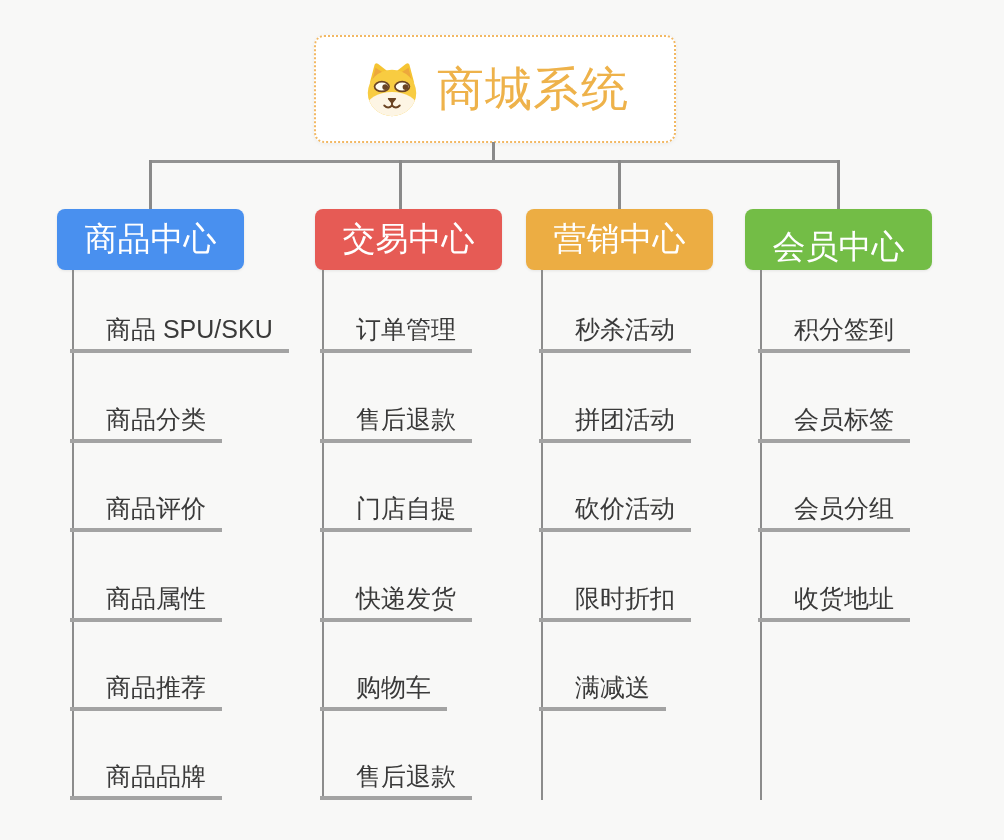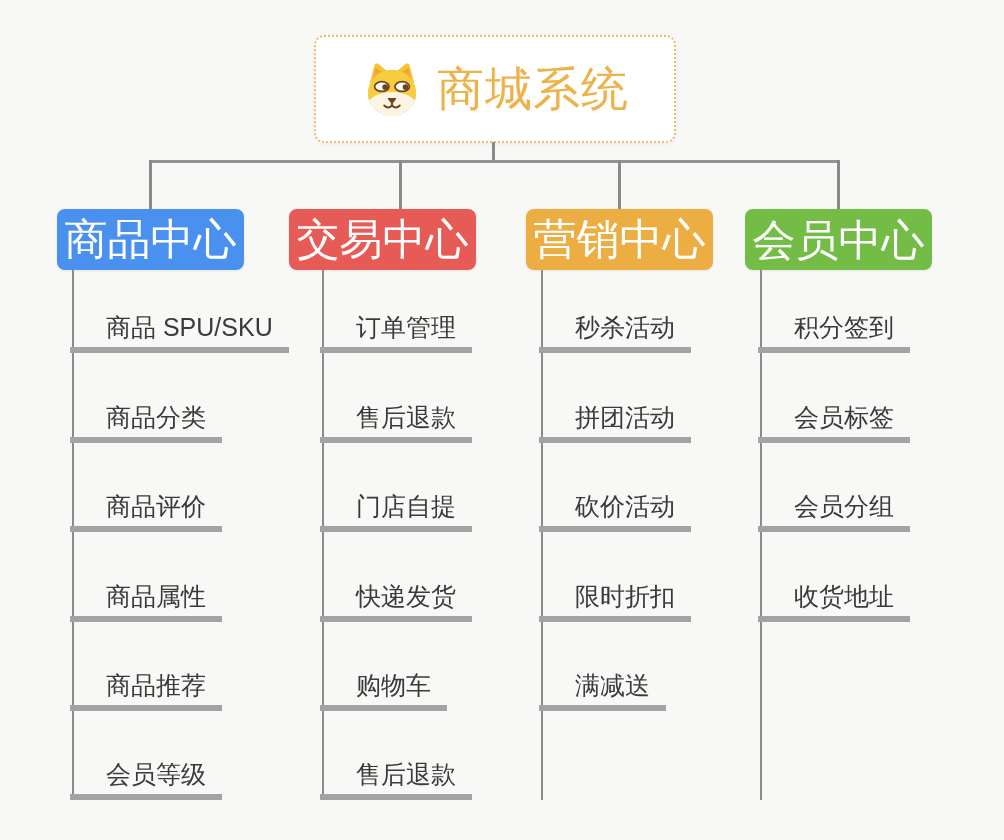--- a/index.html
+++ b/index.html
@@ -19,33 +19,33 @@
   
   .conn{position:absolute;background:#8a8a8a;}
   .conn.stub{left:492px;top:142px;width:3px;height:18px;}
   .conn.trunk{left:149px;top:160px;width:691px;height:3px;background:#929292;}
   .conn.drop{top:160px;width:3px;height:50px;}
   .conn.drop.d1{left:149px}.conn.drop.d2{left:399px}.conn.drop.d3{left:618px}.conn.drop.d4{left:837px}
   
   .branch-box{
     position:absolute;top:209px;width:187px;height:61px;border-radius:8px;
     display:flex;align-items:center;justify-content:center;
-    color:#ffffff;font-size:43px;box-shadow:0 1px 3px rgba(0,0,0,.08);
+    color:#ffffff;font-size:33px;box-shadow:0 1px 3px rgba(0,0,0,.08);
   }
-  .branch-box.b1{left:57px}.branch-box.b2{left:289px}.branch-box.b3{left:526px}.branch-box.b4{left:745px}
+  .branch-box.b1{left:57px}.branch-box.b2{left:315px}.branch-box.b3{left:526px}.branch-box.b4{left:745px}
   
   .spine{position:absolute;top:270px;width:2px;height:530px;background:#8c8c8c;}
   .spine.s1{left:72px}.spine.s2{left:322px}.spine.s3{left:541px}.spine.s4{left:760px}
   
   .children{position:absolute;top:264px;}
   .children.c1{left:70px}.children.c2{left:320px}.children.c3{left:539px}.children.c4{left:758px}
   .child-row{height:89.4px;display:flex;align-items:flex-end;}
   .child{
     display:inline-block;white-space:nowrap;line-height:1;
-    padding:0 16px 7px 36px;border-bottom:6px solid #a3a3a3;
+    padding:0 16px 7px 36px;border-bottom:4px solid #a3a3a3;
     font-size:25px;color:#3a3a3a;
   }
 </style>
 </head>
 <body>
 
 <div class="canvas">
 
   <div class="root-node">
     <svg class="root-icon" viewBox="0 0 64 60" aria-hidden="true">
@@ -103,21 +103,21 @@
     <div class="child-row">
         <span class="child">商品评价</span>
       </div>
     <div class="child-row">
         <span class="child">商品属性</span>
       </div>
     <div class="child-row">
         <span class="child">商品推荐</span>
       </div>
     <div class="child-row">
-        <span class="child">会员等级</span>
+        <span class="child">商品品牌</span>
       </div>
   </div>
 
   <div class="children c2">
     <div class="child-row">
         <span class="child">订单管理</span>
       </div>
     <div class="child-row">
         <span class="child">售后退款</span>
       </div>

